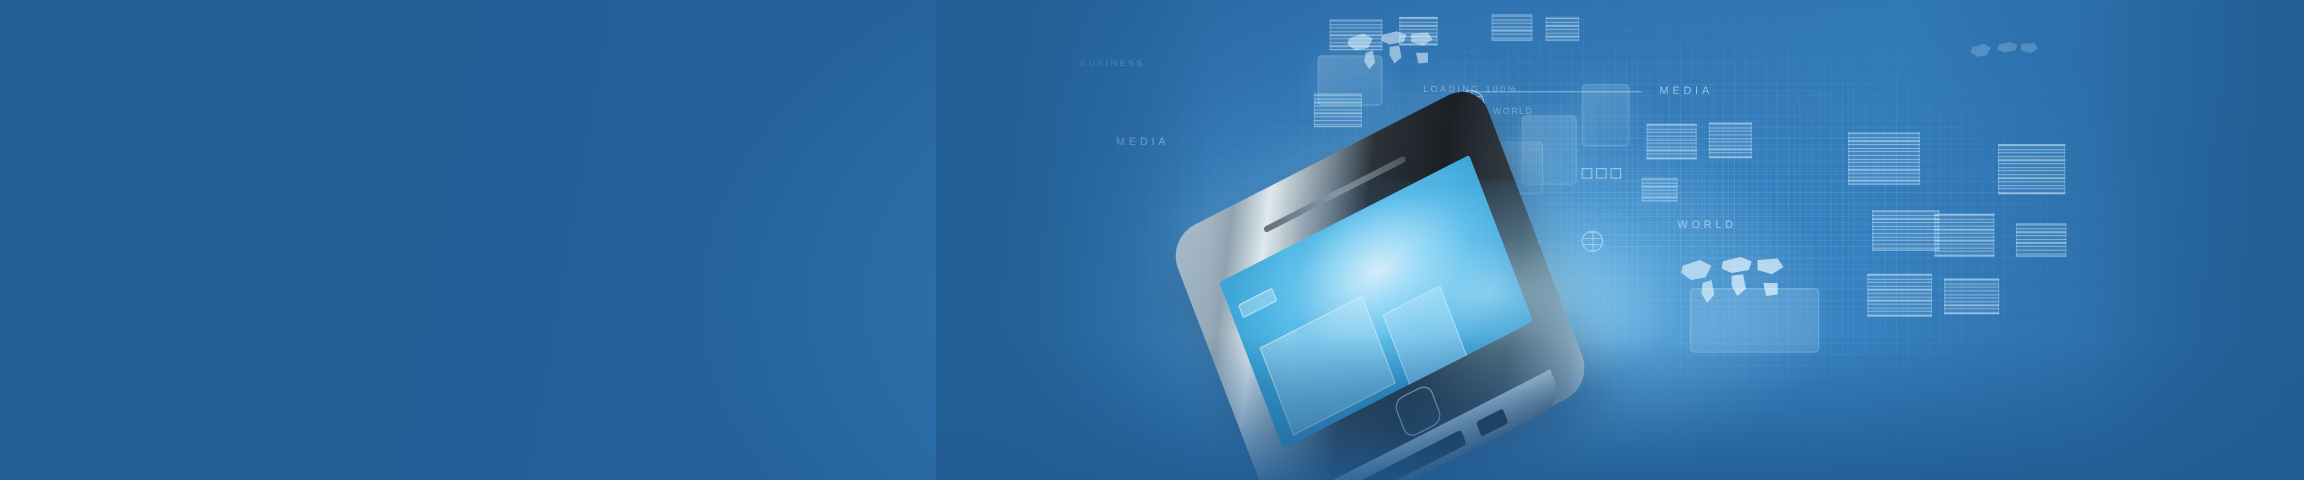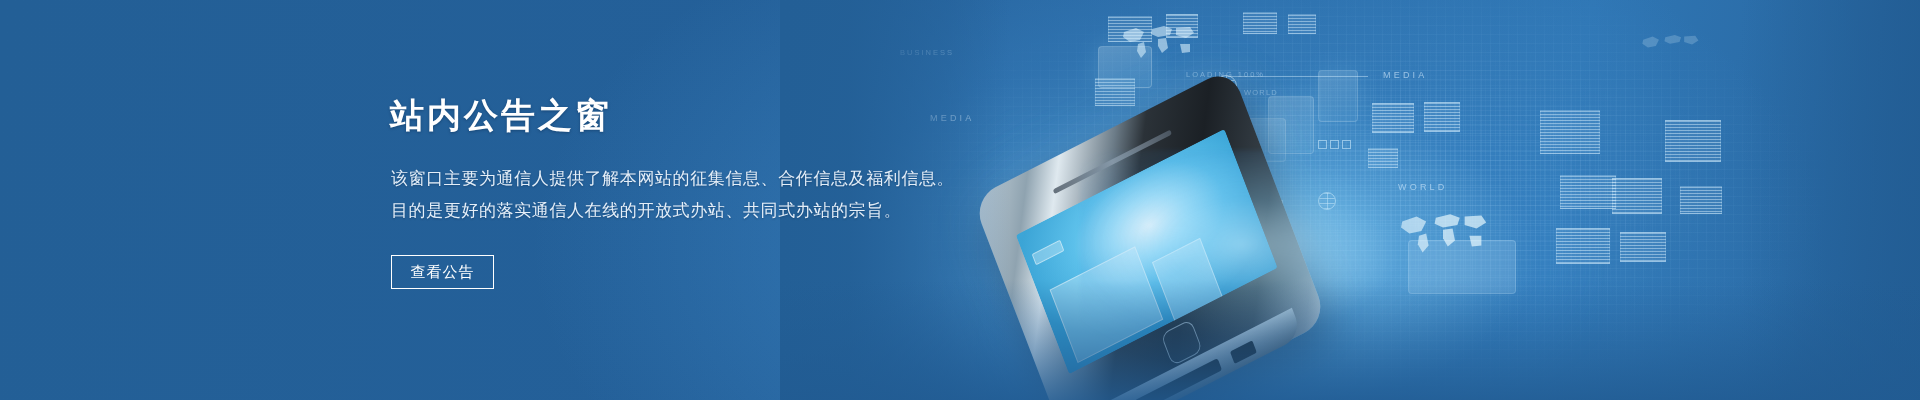--- a/index.html
+++ b/index.html
@@ -303,24 +303,14 @@
       <div class="phone-port2"></div>
     </div>
   </div>
 
   <div class="bg-glow" style="left:1080px;top:150px;width:360px;height:210px;opacity:.85;"></div>
 
   <div class="fade-left"></div>
   <div class="fade-right"></div>
   <div class="fade-bottom"></div>
 
-  <div class="content">
-    <h1 class="title">站内公告之窗</h1>
-
-    <div class="desc">
-      <div>该窗口主要为通信人提供了解本网站的征集信息、合作信息及福利信息。</div>
-      <div>目的是更好的落实通信人在线的开放式办站、共同式办站的宗旨。</div>
-    </div>
-
-    <button class="btn">查看公告</button>
-  </div>
 
 </div>
 
 </body></html>

